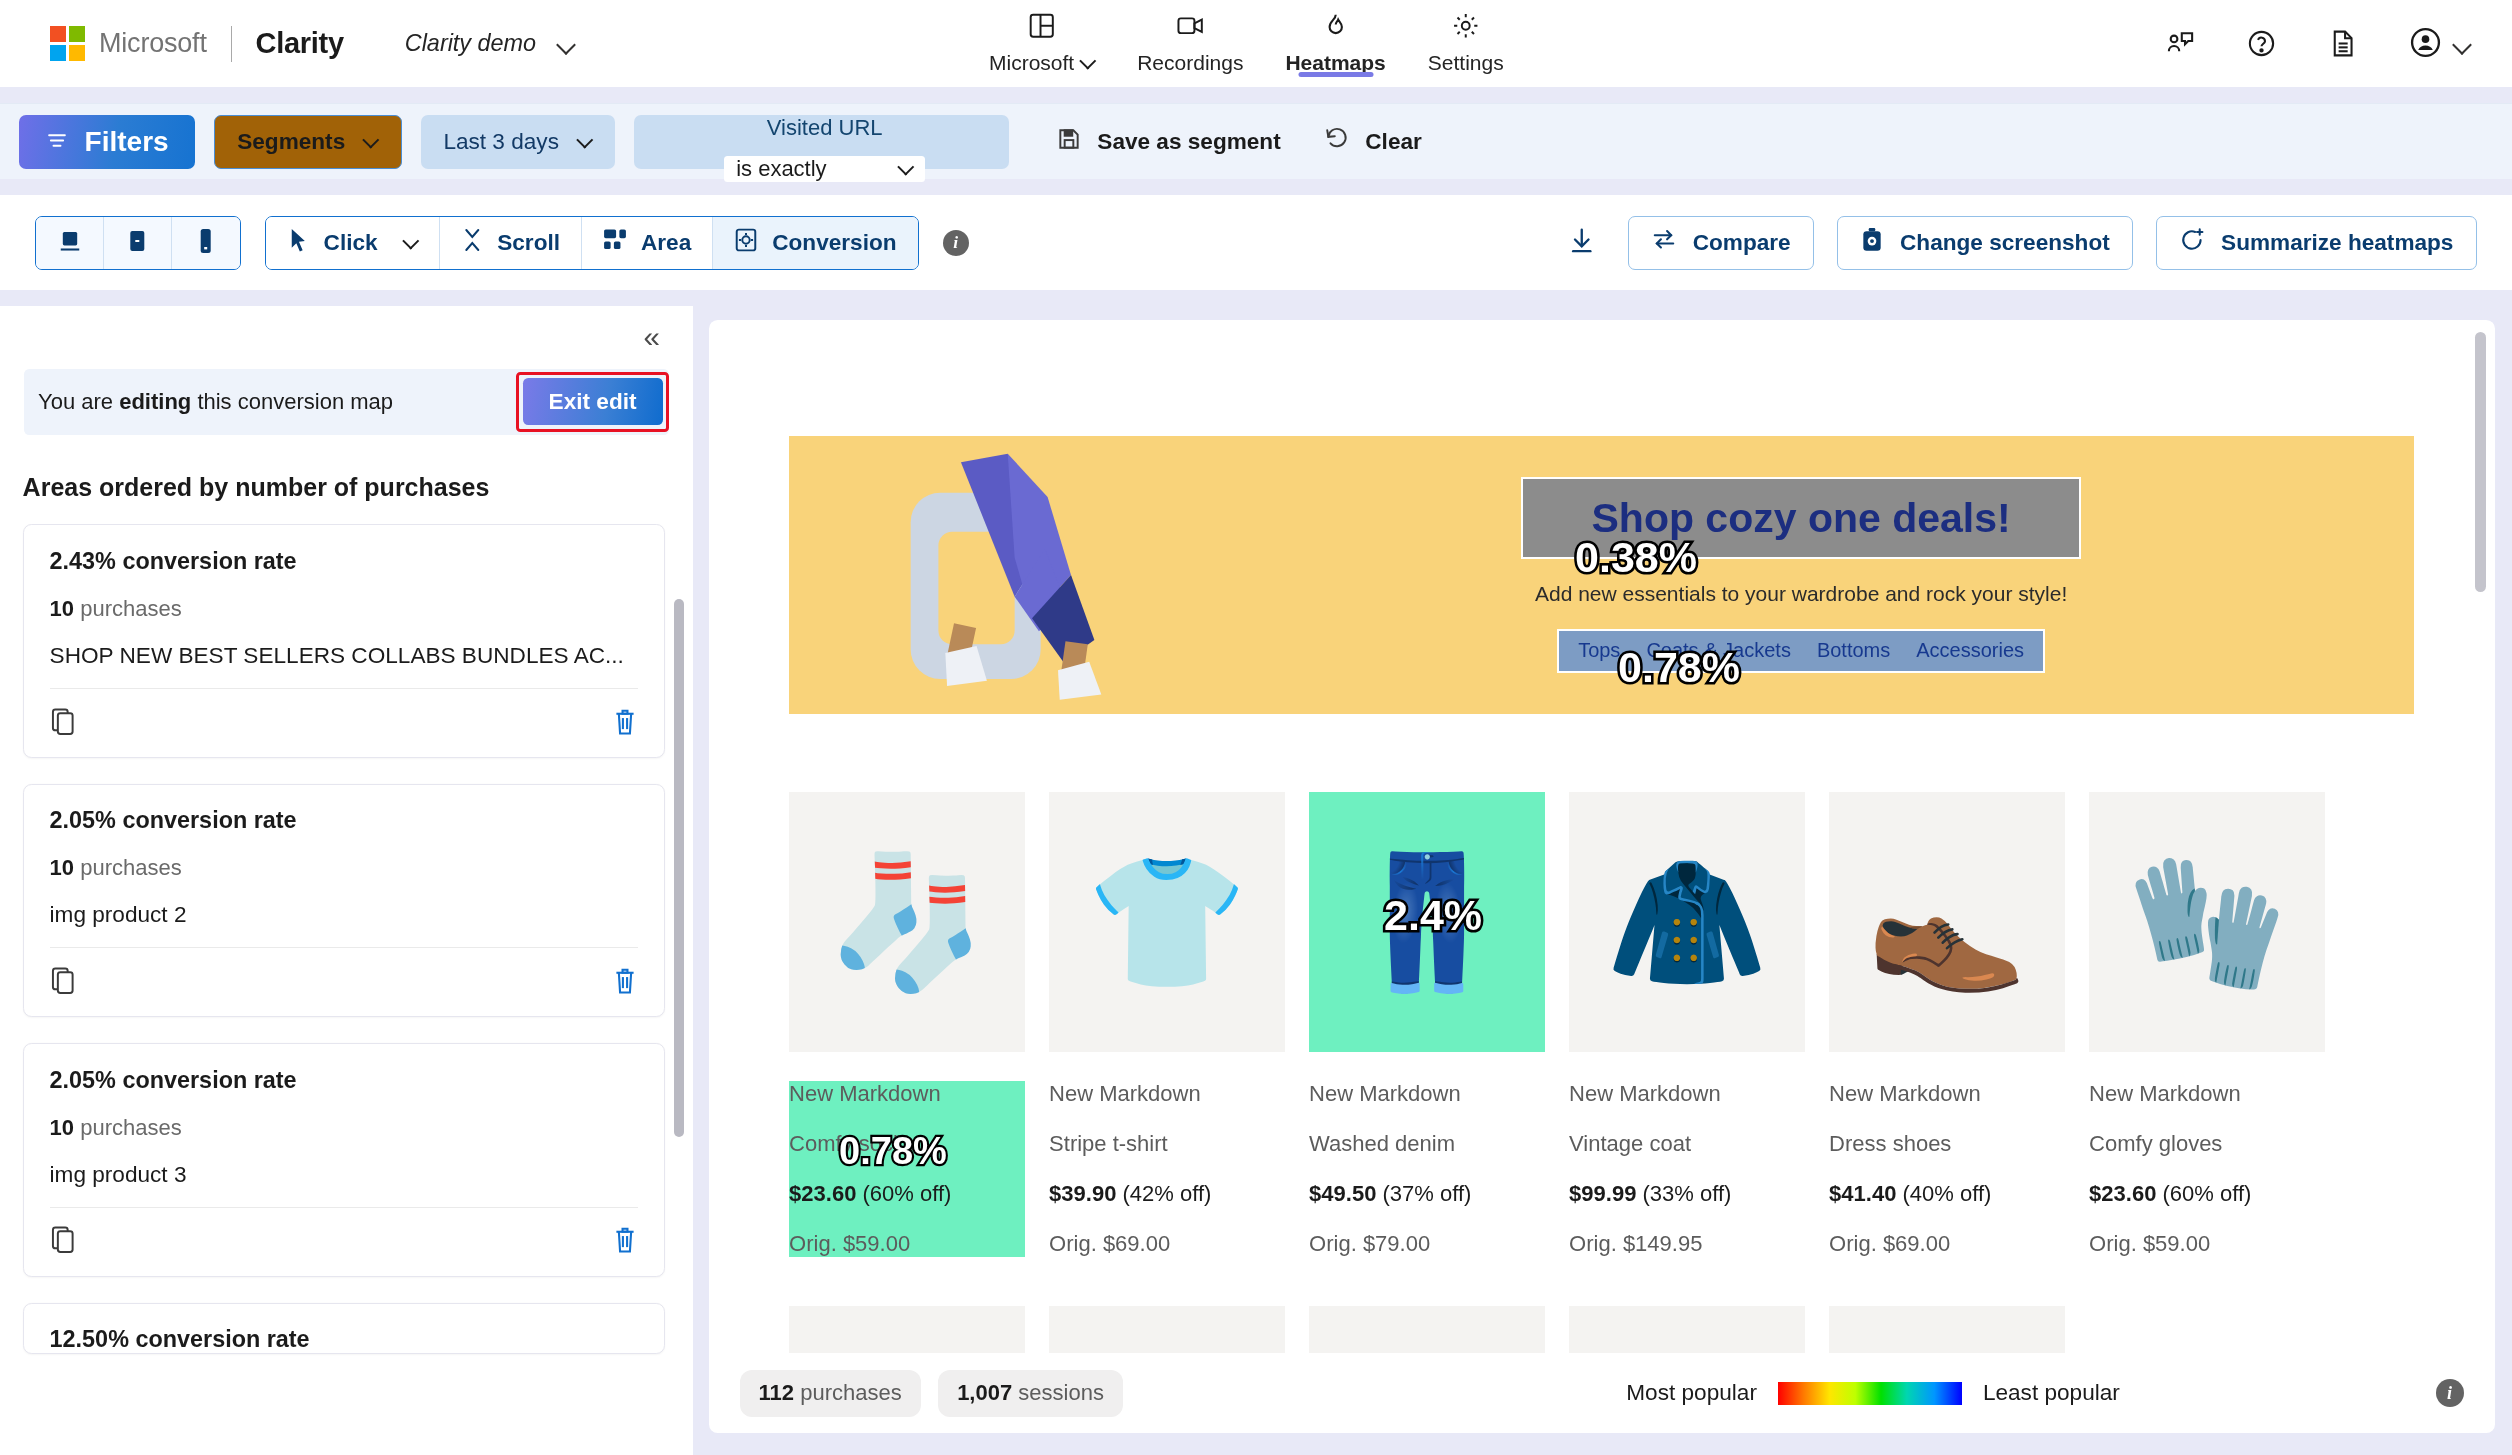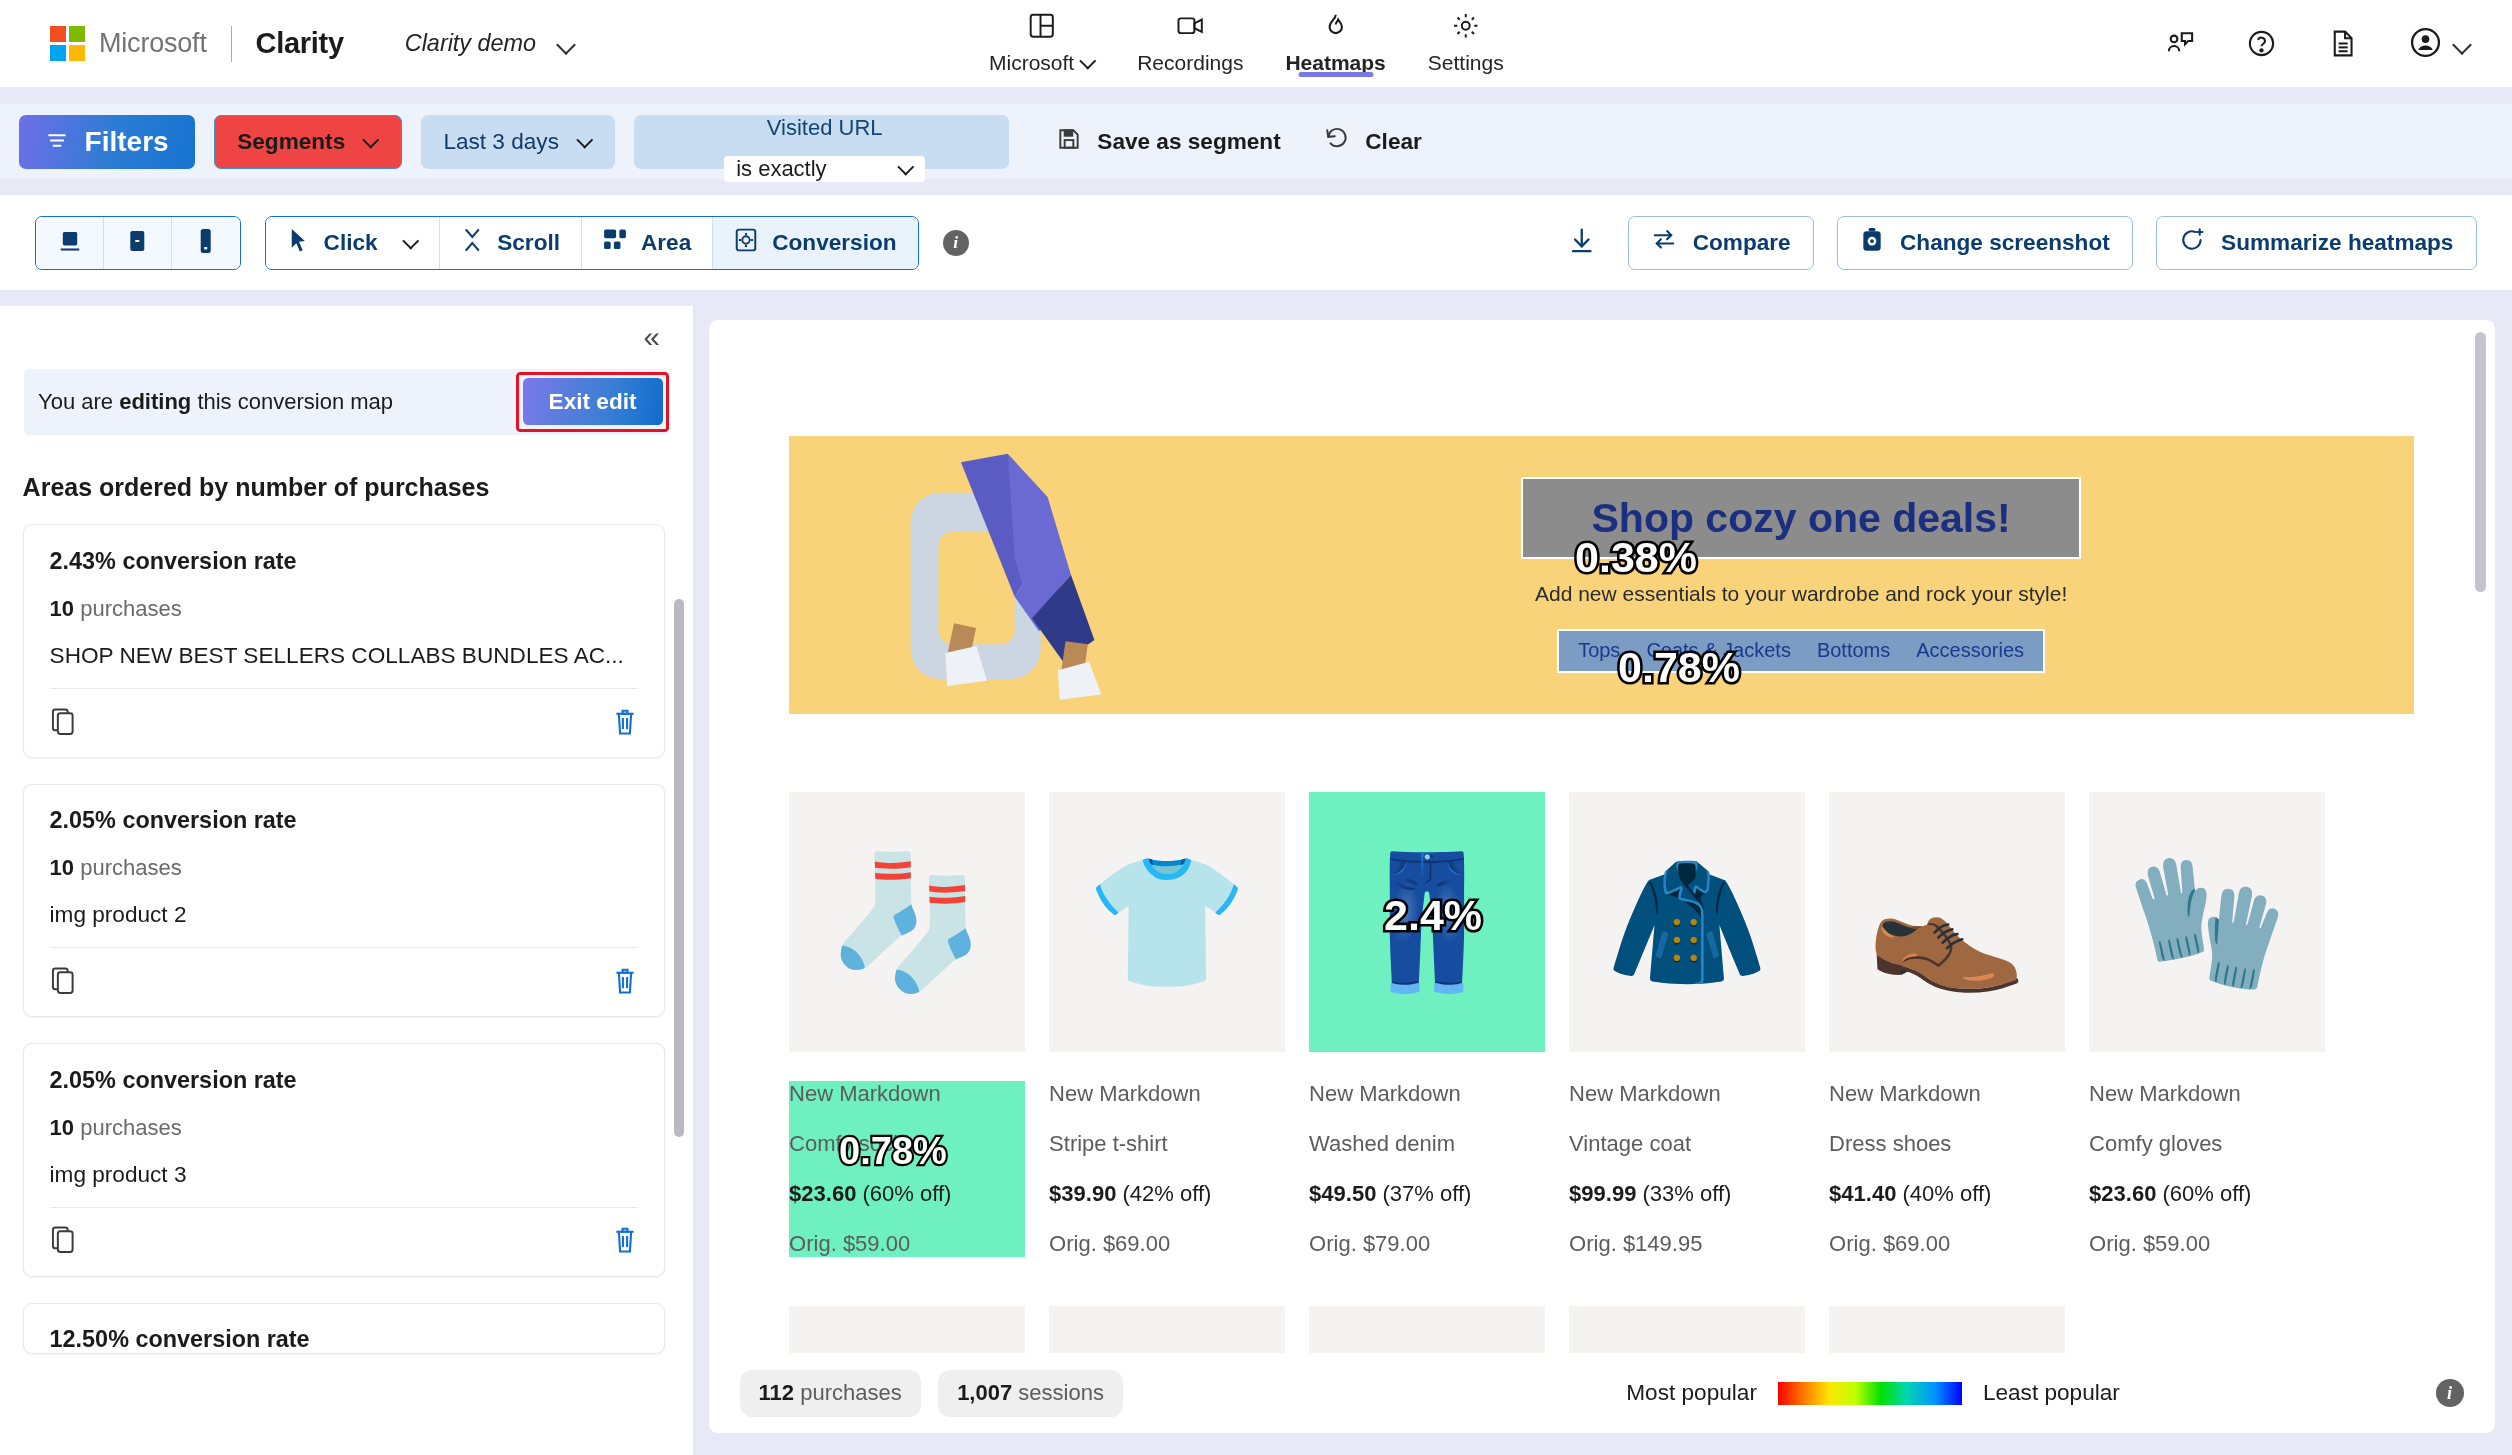--- a/index.html
+++ b/index.html
@@ -56,21 +56,21 @@
     height: 76px; flex:0 0 76px; background:#eef3fb; display:flex; align-items:center;
     padding-left:19px; gap:19px; border-top:0.9px solid #e3eaf5;
   }
   .btn-filters {
     display:flex; align-items:center; gap:15.6px; height:54px; padding:0 26px;
     background: linear-gradient(100deg, #6f6fe8 0%, #2b7cd3 55%, #1673d1 100%);
     color:#fff; border-radius:7px; font-size:28px; font-weight:700; cursor:pointer;justify-content:space-between;
   }
   .btn-segments {
     display:flex; align-items:center; gap:19px; height:54px; padding:0 22.6px;
-    background:#ef4444; border:1.3px solid #4a8ed6; border-radius:7px;
+    background:#a16207; border:1.3px solid #4a8ed6; border-radius:7px;
     font-size:22.6px; color:#1b1b1b; font-weight:600; cursor:pointer;
   }
   .pill-date {
     display:flex; align-items:center; gap:19px; height:54px; padding:0 22.6px;
     background:#c9ddf2; border-radius:7px; font-size:22.6px; color:#133a66; cursor:pointer;
   }
   .pill-url {
     display:flex; align-items:center; gap:15.6px; height:54px; padding:0 15.6px 0 22.6px;
     background:#c9ddf2; border-radius:7px; font-size:22px; color:#133a66;flex-direction:column;
   }

